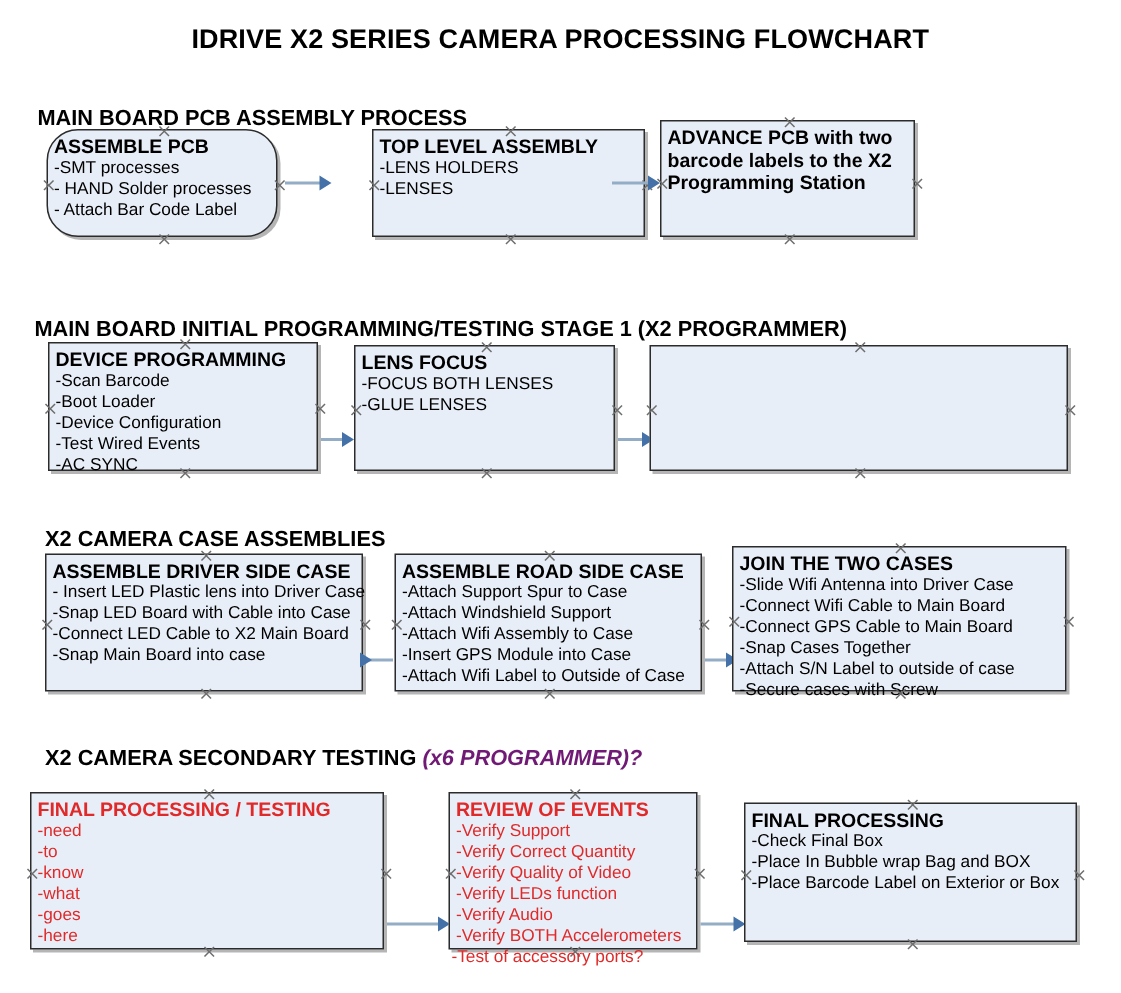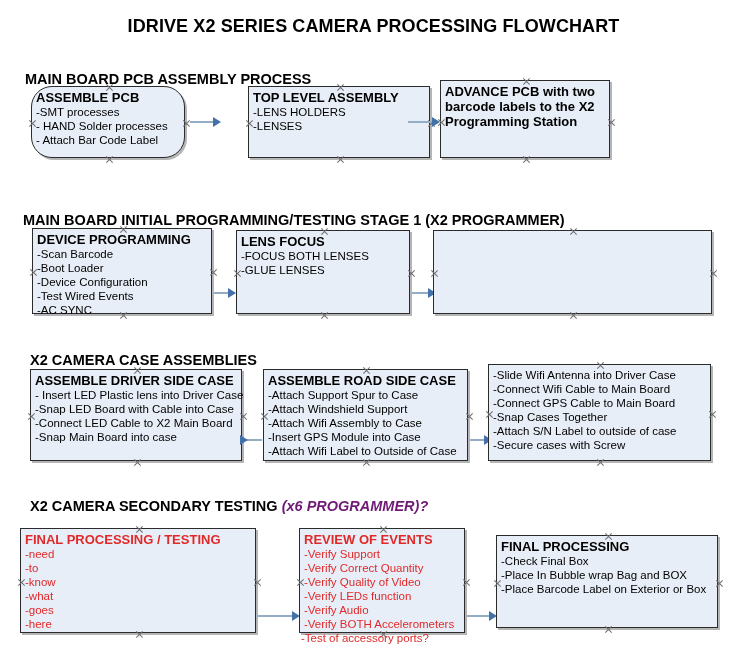--- a/index.html
+++ b/index.html
@@ -234,20 +234,21 @@
     <span class="xmark" style="left:102px; top:92px;"></span>
     <span class="xmark" style="left:0px; top:46px;"></span>
     <span class="xmark" style="left:205px; top:46px;"></span>
   </div>
 
   <div class="conn-line" style="left:470px; top:439px; width:18px;"></div>
   <div class="conn-arrow" style="left:484px; top:435px;"></div>
 
   <div class="box" style="left:488px; top:364px; width:223px; height:97px;">
     <div class="box-inner">
+      <div class="box-title">JOIN THE TWO CASES</div>
       <div class="box-line">-Slide Wifi Antenna into Driver Case</div>
       <div class="box-line">-Connect Wifi Cable to Main Board</div>
       <div class="box-line">-Connect GPS Cable to Main Board</div>
       <div class="box-line">-Snap Cases Together</div>
       <div class="box-line">-Attach S/N Label to outside of case</div>
       <div class="box-line">-Secure cases with Screw</div>
     </div>
     <span class="xmark" style="left:111px; top:0px;"></span>
     <span class="xmark" style="left:111px; top:97px;"></span>
     <span class="xmark" style="left:0px; top:49px;"></span>

